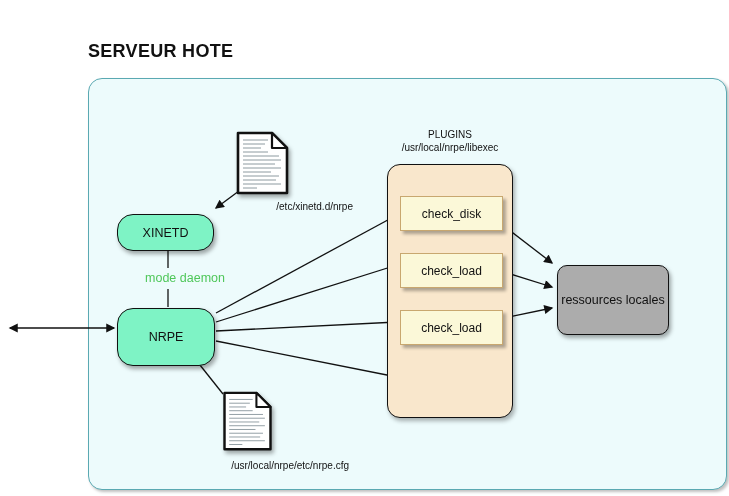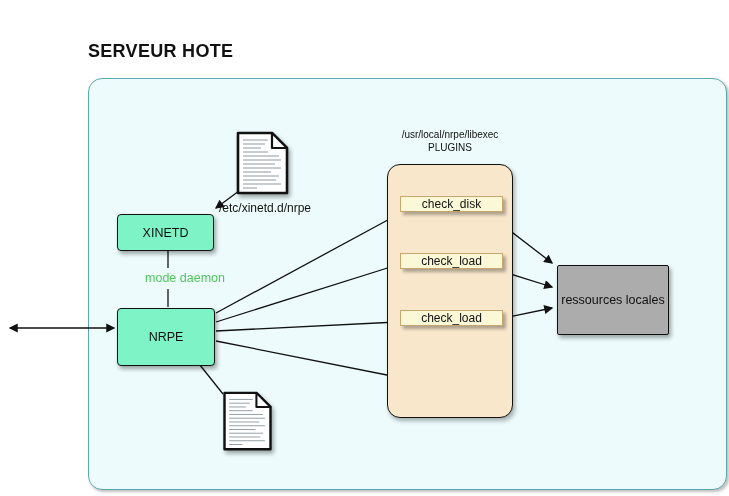--- a/index.html
+++ b/index.html
@@ -17,56 +17,56 @@
     border:1.5px solid var(--container-border,#5aa9b2);
     border-radius:14px;
     box-shadow:2px 2px 3px rgba(0,0,0,.25);
   }
   svg.arrows{position:absolute;left:0;top:0;width:729px;height:496px;pointer-events:none;}
   .node{
     position:absolute;display:flex;align-items:center;justify-content:center;
     border:1.5px solid #111;box-sizing:border-box;font-size:12.5px;
   }
   .mint{
-    background:var(--service-box,#7ef3c5);border-radius:4px;
+    background:var(--service-box,#7ef3c5);border-radius:16px;
     box-shadow:2px 3px 4px rgba(0,0,0,.35);
   }
   .xinetd{left:117px;top:214px;width:97px;height:37px;}
   .nrpe{left:117px;top:308px;width:98px;height:58px;}
   .mode-daemon{
     position:absolute;left:127px;top:271px;width:116px;text-align:center;
     color:var(--mode-text,#4fc75a);font-size:12.5px;
   }
   .plugins-head{
     position:absolute;left:378px;top:128px;width:144px;text-align:center;
     font-size:10px;line-height:13px;color:#111;
   }
   .plugins-box{
     position:absolute;left:387px;top:164px;width:126px;height:254px;
     background:var(--plugins-bg,#f9e7cc);border:1.5px solid #111;border-radius:13px;
     box-shadow:2px 3px 4px rgba(0,0,0,.3);box-sizing:border-box;
   }
   .plugin{
-    position:absolute;left:400px;width:103px;height:16px;
+    position:absolute;left:400px;width:103px;height:35px;
     display:flex;align-items:center;justify-content:center;
     background:var(--plugin-box-bg,#fbf8d8);
     border:1px solid var(--plugin-box-border,#c8a76f);
     box-shadow:3px 3px 3px rgba(0,0,0,.3);box-sizing:border-box;font-size:12px;
   }
   .p0{top:196px}.p1{top:253px}.p2{top:310px}.p3{top:366px}
   .resources{
-    left:557px;top:265px;width:112px;height:70px;border-radius:2px;
+    left:557px;top:265px;width:112px;height:70px;border-radius:10px;
     background:var(--resources-bg,#acacac);
     box-shadow:2px 3px 4px rgba(0,0,0,.35);font-size:12.5px;
   }
   .doc{position:absolute;filter:drop-shadow(2.5px 3px 2px rgba(0,0,0,.35));}
   .doc1{left:235px;top:131px;}
   .doc2{left:221px;top:391px;}
   .doc-label{
-    position:absolute;font-size:12px;color:#111;text-align:center;white-space:nowrap;
+    position:absolute;font-size:10px;color:#111;text-align:right;white-space:nowrap;margin-left:23px;
   }
   .doc1-label{left:200px;top:201px;width:130px;}
   .doc2-label{left:176px;top:460px;width:150px;}
   .arrowline{stroke:#111;stroke-width:1.3;fill:none;}
 </style>
 </head>
 <body>
 
 <div class="stage">
 
@@ -137,24 +137,25 @@
         <line x1="8" y1="29" x2="46" y2="29"></line>
       <line x1="8" y1="33" x2="40" y2="33"></line>
         <line x1="8" y1="37" x2="46" y2="37"></line>
       <line x1="8" y1="41" x2="36" y2="41"></line>
         <line x1="8" y1="45" x2="44" y2="45"></line>
       <line x1="8" y1="49" x2="41" y2="49"></line>
         <line x1="8" y1="53" x2="46" y2="53"></line>
       <line x1="8" y1="57" x2="22" y2="57"></line>
     </g>
   </svg>
+  <div class="doc-label doc2-label">/usr/local/nrpe/etc/nrpe.cfg</div>
 
   <div class="plugins-head">
+    <div>PLUGINS</div>
     <div>/usr/local/nrpe/libexec</div>
-    <div>PLUGINS</div>
   </div>
 
   <div class="plugins-box"></div>
 
   <div class="plugin p0">
     <span>check_disk</span>
   </div>
   <div class="plugin p1">
     <span>check_load</span>
   </div>

